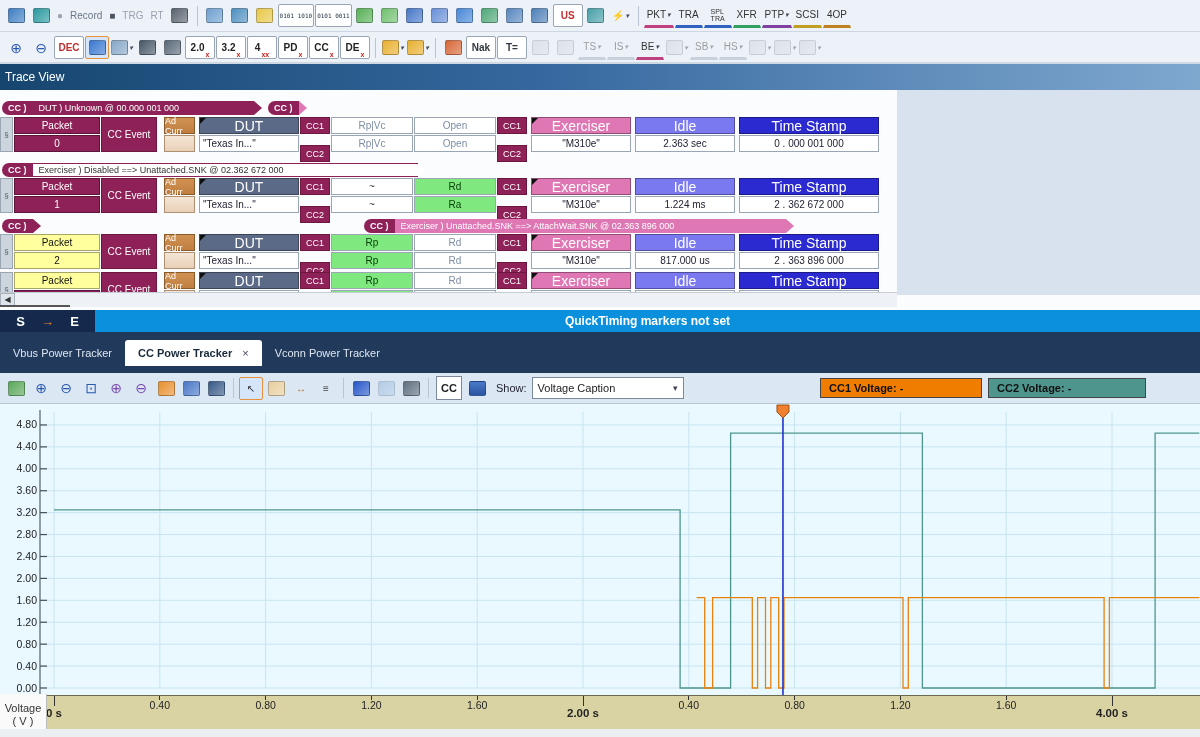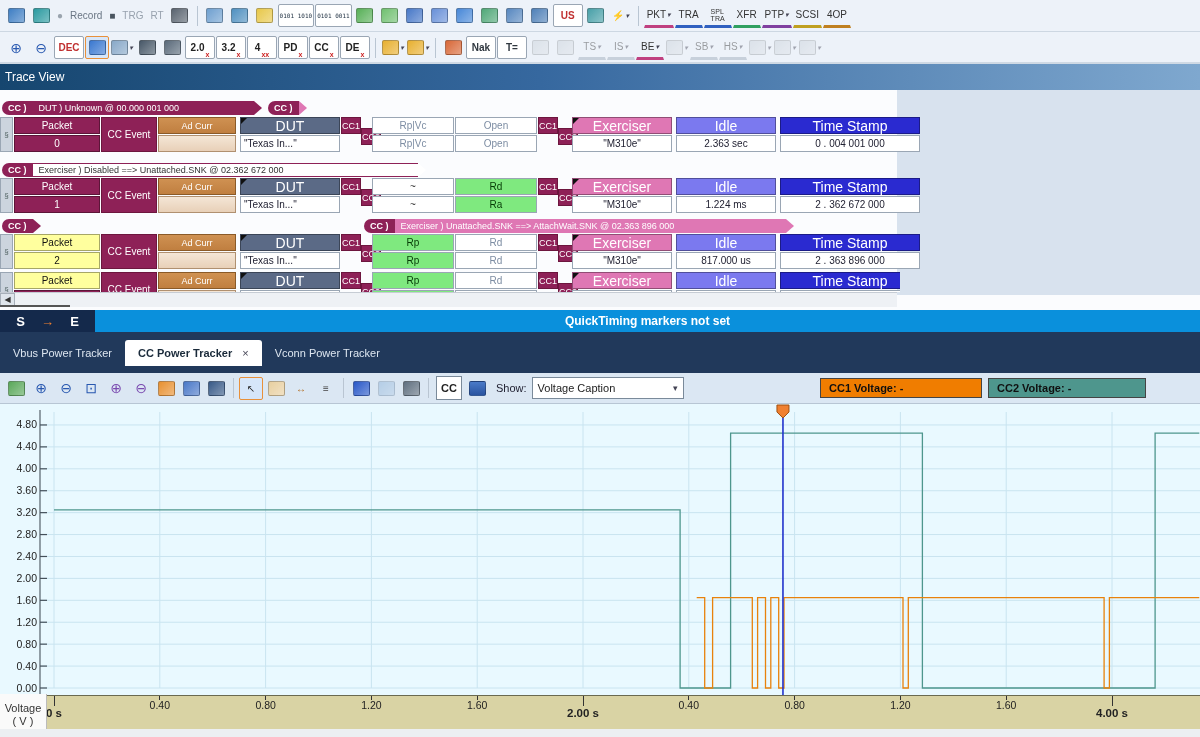--- a/index.html
+++ b/index.html
@@ -50,39 +50,39 @@
          font-size:8px;color:#566;display:flex;align-items:center;justify-content:center}
   .two-line{display:flex;flex-direction:column;box-sizing:border-box}
   .pktcell{width:86px;margin-left:1px}
   .pktcell .t,.pktcell .b{height:17px;display:flex;align-items:center;justify-content:center;
         border:1px solid rgba(0,0,0,.35);box-sizing:border-box;font-size:10px}
   .pktcell .b{margin-top:1px}
   .pkt-maroon .t,.pkt-maroon .b{background:var(--maroon);color:#fff}
   .pkt-yellow .t,.pkt-yellow .b{background:var(--yellow);color:#111}
   .ccevent{width:56px;height:35px;margin-left:1px;background:var(--maroon);color:#fff;
         border:1px solid #6d163e;box-sizing:border-box;display:flex;align-items:center;justify-content:center;font-size:10px}
-  .adcurr{width:78px;margin-left:1px}
+  .adcurr{width:31px;margin-left:7px}
   .adcurr .t{height:17px;background:linear-gradient(#cf9152,#c07f40);color:#fff;font-size:9px;
         display:flex;align-items:center;justify-content:center;border:1px solid #8a5a28;box-sizing:border-box}
   .adcurr .b{height:17px;margin-top:1px;background:linear-gradient(#f4e6d6,#e8d0b8);border:1px solid #b09070;box-sizing:border-box;
         font-size:9px;color:#875;display:flex;align-items:center;justify-content:center}
   .grp{display:flex;flex-direction:column;margin-left:4px;box-sizing:border-box}
   .ghead{height:17px;font-size:14px;color:#fff;display:flex;align-items:center;justify-content:center;
         border:1px solid rgba(0,0,0,.35);box-sizing:border-box;position:relative}
   .ghead.slate{background:var(--slate)}
   .ghead.pinkh{background:var(--pink)}
   .ghead.purple{background:var(--purple)}
   .ghead.blueh{background:var(--blue)}
   .ghead .tri{position:absolute;left:0;top:0;width:0;height:0;border-top:6px solid #101010;border-right:6px solid transparent}
   .gval{height:17px;margin-top:1px;background:#fff;border:1px solid #9aa6b4;box-sizing:border-box;
         font-size:10px;color:#223;display:flex;align-items:center;overflow:hidden;white-space:nowrap}
   .gval.left{justify-content:flex-start;padding-left:3px}
   .gval.center{justify-content:center}
   .w100{width:100px}.w140{width:140px}
-  .ccstack{width:30px;display:flex;margin-left:1px}
+  .ccstack{width:30px;display:flex;flex-direction:column;margin-left:1px}
   .ccstack div{height:17px;background:var(--maroon);color:#fff;font-size:9px;display:flex;align-items:center;
         justify-content:center;border:1px solid #6d163e;box-sizing:border-box}
   .ccstack div + div{margin-top:11px}
   .valstack{width:82px;display:flex;flex-direction:column;margin-left:1px}
   .valstack .vc{height:17px;background:#fff;border:1px solid #9aa6b4;box-sizing:border-box;font-size:10px;
         display:flex;align-items:center;justify-content:center}
   .valstack .vc + .vc{margin-top:1px}
   .vdim .vc{color:#7d8da3}
   .vdark .vc{color:#333}
   .vgreen .vc{background:var(--green);color:#063b06}
@@ -408,21 +408,21 @@
           <span>Exerciser</span>
         </div>
       <div class="gval center">"M310e"</div>
     </div>
     <div class="grp w100">
       <div class="ghead purple">Idle</div>
       <div class="gval center">2.363 sec</div>
     </div>
     <div class="grp w140">
       <div class="ghead blueh">Time Stamp</div>
-      <div class="gval center">0 . 004 001 000</div>
+      <div class="gval center">0 . 000 001 000</div>
     </div>
   </div>
 
   <div class="pillrow" style="top:73px">
     <div class="pill white-end" style="left:2px;width:424px">
       <span class="pseg first">CC )</span>
       <span class="pseg rest">Exerciser )  Disabled ==&gt; Unattached.SNK @ 02.362 672 000</span>
       <span class="pend"></span>
     </div>
   </div>

